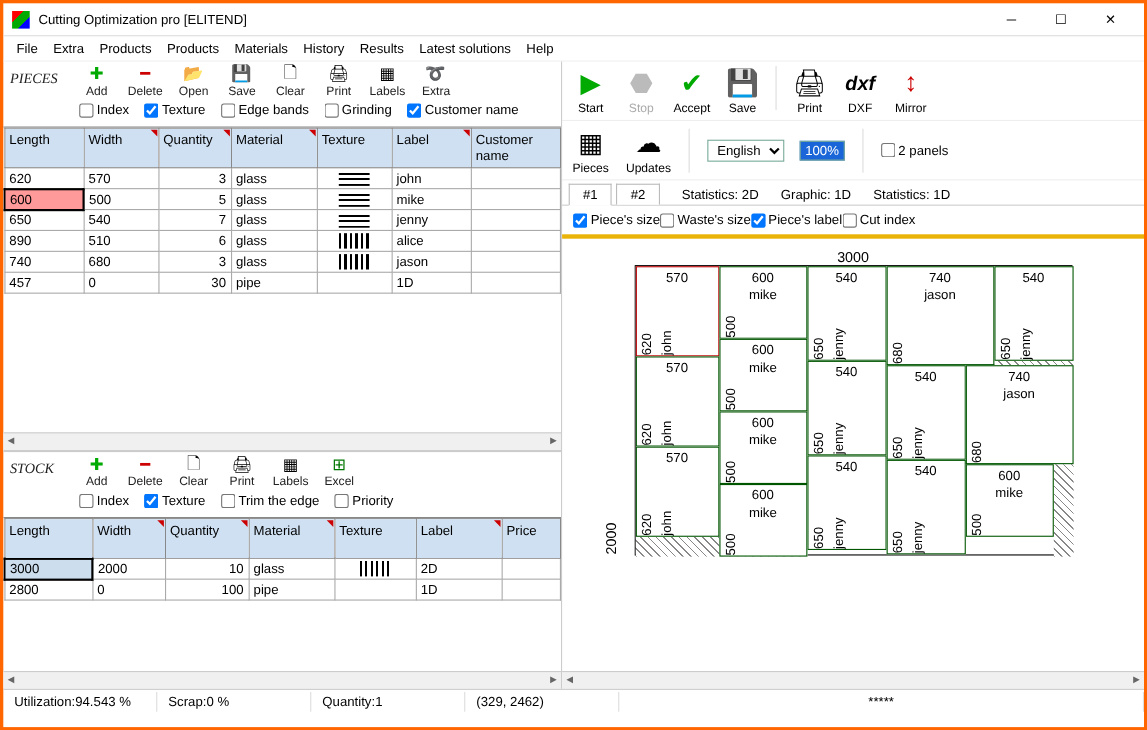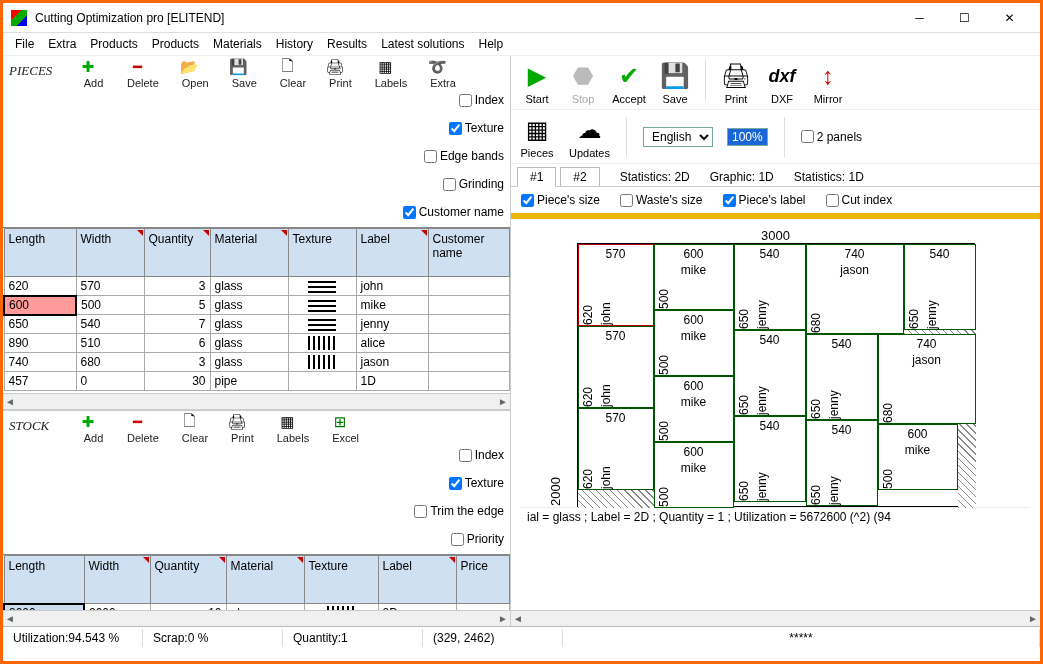--- a/index.html
+++ b/index.html
@@ -23,31 +23,31 @@
 
 
 .sect { display: flex; flex-direction: column; }
 .sect-pieces { flex: 1 1 auto; border-bottom: 2px solid #ccc; }
 .sect-stock { height: 215px; }
 .sect-head { display: flex; align-items: flex-start; padding: 2px 6px; gap: 8px; }
 .sect-title { font-size: 13px; font-family: Georgia, serif; font-style: italic; color: #222; padding-top: 5px; width: 55px; }
 .tbrow { display: flex; gap: 12px; align-items: flex-start; flex-wrap: wrap; }
 .tbtn { display: flex; flex-direction: column; align-items: center; gap: 1px; cursor: pointer; min-width: 32px; }
 .tbtn .ic { width: 18px; height: 18px; display: flex; justify-content: center; align-items: center; font-size: 15px; }
-.tbtn .lbl { font-size: 11px; color: #222; margin-left: 11px; }
-
-
-.ckrow { display: flex; gap: 14px; padding: 4px 0 6px 70px; align-items: flex-end; flex-direction: column; }
+.tbtn .lbl { font-size: 11px; color: #222; }
+
+
+.ckrow { display: flex; gap: 14px; padding: 4px 0 6px 70px; align-items: flex-start; }
 .ck { display: flex; align-items: center; gap: 3px; }
 .ck input { width: 13px; height: 13px; }
 
 
 .gridwrap { overflow: auto; border-top: 1px solid #888; flex: 1; }
 table.grid { border-collapse: collapse; width: 100%; table-layout: fixed; }
-table.grid th { background: #cfe0f2; border: 1px solid #888; text-align: left; padding: 3px 4px; font-weight: normal; position: relative; height: 48px; vertical-align: top; }
+table.grid th { background: #cfe0f2; border: 1px solid #888; text-align: left; padding: 3px 4px; font-weight: normal; position: relative; height: 36px; vertical-align: top; }
 table.grid td { border: 1px solid #aaa; padding: 1px 4px; height: 19px; }
 table.grid .num { text-align: right; }
 .redtri { position: absolute; top: 1px; right: 1px; width: 0; height: 0; border-left: 6px solid transparent; border-top: 6px solid #c00; }
 .sel-row td:first-child { background: #ff9a9a; border: 2px solid #000; }
 .sel-stock td:first-child { background: #cde; border: 2px solid #000; }
 .tex { display: inline-block; width: 28px; height: 14px; background: repeating-linear-gradient(90deg,#000 0 2px,#fff 2px 5px); vertical-align: middle; }
 .tex.h { background: repeating-linear-gradient(0deg,#000 0 2px,#fff 2px 5px); }
 
 
 .rtoolbar { display: flex; gap: 10px; padding: 4px 8px; align-items: flex-start; border-bottom: 1px solid #eee; }
@@ -58,21 +58,21 @@
 
 .rtoolbar2 { display: flex; gap: 14px; padding: 4px 8px; align-items: center; border-bottom: 1px solid #eee; }
 .combo { border: 1px solid #7a9; padding: 1px 4px; background: #fff; }
 .combo.sel { background: #1a66d8; color: #fff; }
 
 .tabs { display: flex; gap: 4px; padding: 3px 6px 0; align-items: center; border-bottom: 1px solid #ccc; }
 .tab { border: 1px solid #bbb; padding: 2px 12px; background: #fff; border-bottom: none; cursor: pointer; }
 .tab.active { background: #fff; border-bottom: 1px solid #fff; margin-bottom: -1px; }
 .stat { margin-left: 16px; color: #000; }
 
-.ckrow2 { display: flex; gap: 20px; padding: 6px 10px; border-bottom: 6px solid #eab308; }
+.ckrow2 { display: flex; gap: 0; padding: 6px 10px; border-bottom: 4px solid #eab308; }
 
 
 .canvaswrap { flex: 1; overflow: auto; padding: 6px 10px; position: relative; }
 .sheet { position: relative; border: 1px solid #000; margin: 18px auto 0; }
 .dimtop { position: absolute; top: -16px; left: 0; right: 0; text-align: center; font-size: 13px; }
 .dimleft { position: absolute; left: -30px; top: 0; bottom: 0; display: flex; align-items: center; writing-mode: vertical-rl; transform: rotate(180deg); font-size: 13px; }
 .piece { position: absolute; border: 1px solid #050; background: #fff; font-size: 12px; }
 .piece.red { border-color: #b00; }
 .piece .w { position: absolute; top: 2px; left: 0; right: 0; text-align: center; }
 .piece .h { position: absolute; left: 2px; top: 0; bottom: 0; display: flex; align-items: center; writing-mode: vertical-rl; transform: rotate(180deg); }
@@ -524,21 +524,20 @@
             <div class="w">600</div>
             <div class="h">500</div>
             <div class="nm">mike</div>
           </div>
           <div class="piece" style="left: 76px; top: 198px; width: 80px; height: 66px;">
             <div class="w">600</div>
             <div class="h">500</div>
             <div class="nm">mike</div>
           </div>
         </div>
-      <div class="infoline">ial = glass ; Label = 2D ; Quantity = 1 ; Utilization = 5672600 (^2) (94</div>
     </div>
     <div class="hscroll">
         <span>◄</span>
         <span>►</span>
       </div>
   </div>
 </div>
 
 <div class="statusbar">
   <div class="scell">Utilization:94.543 %</div>

